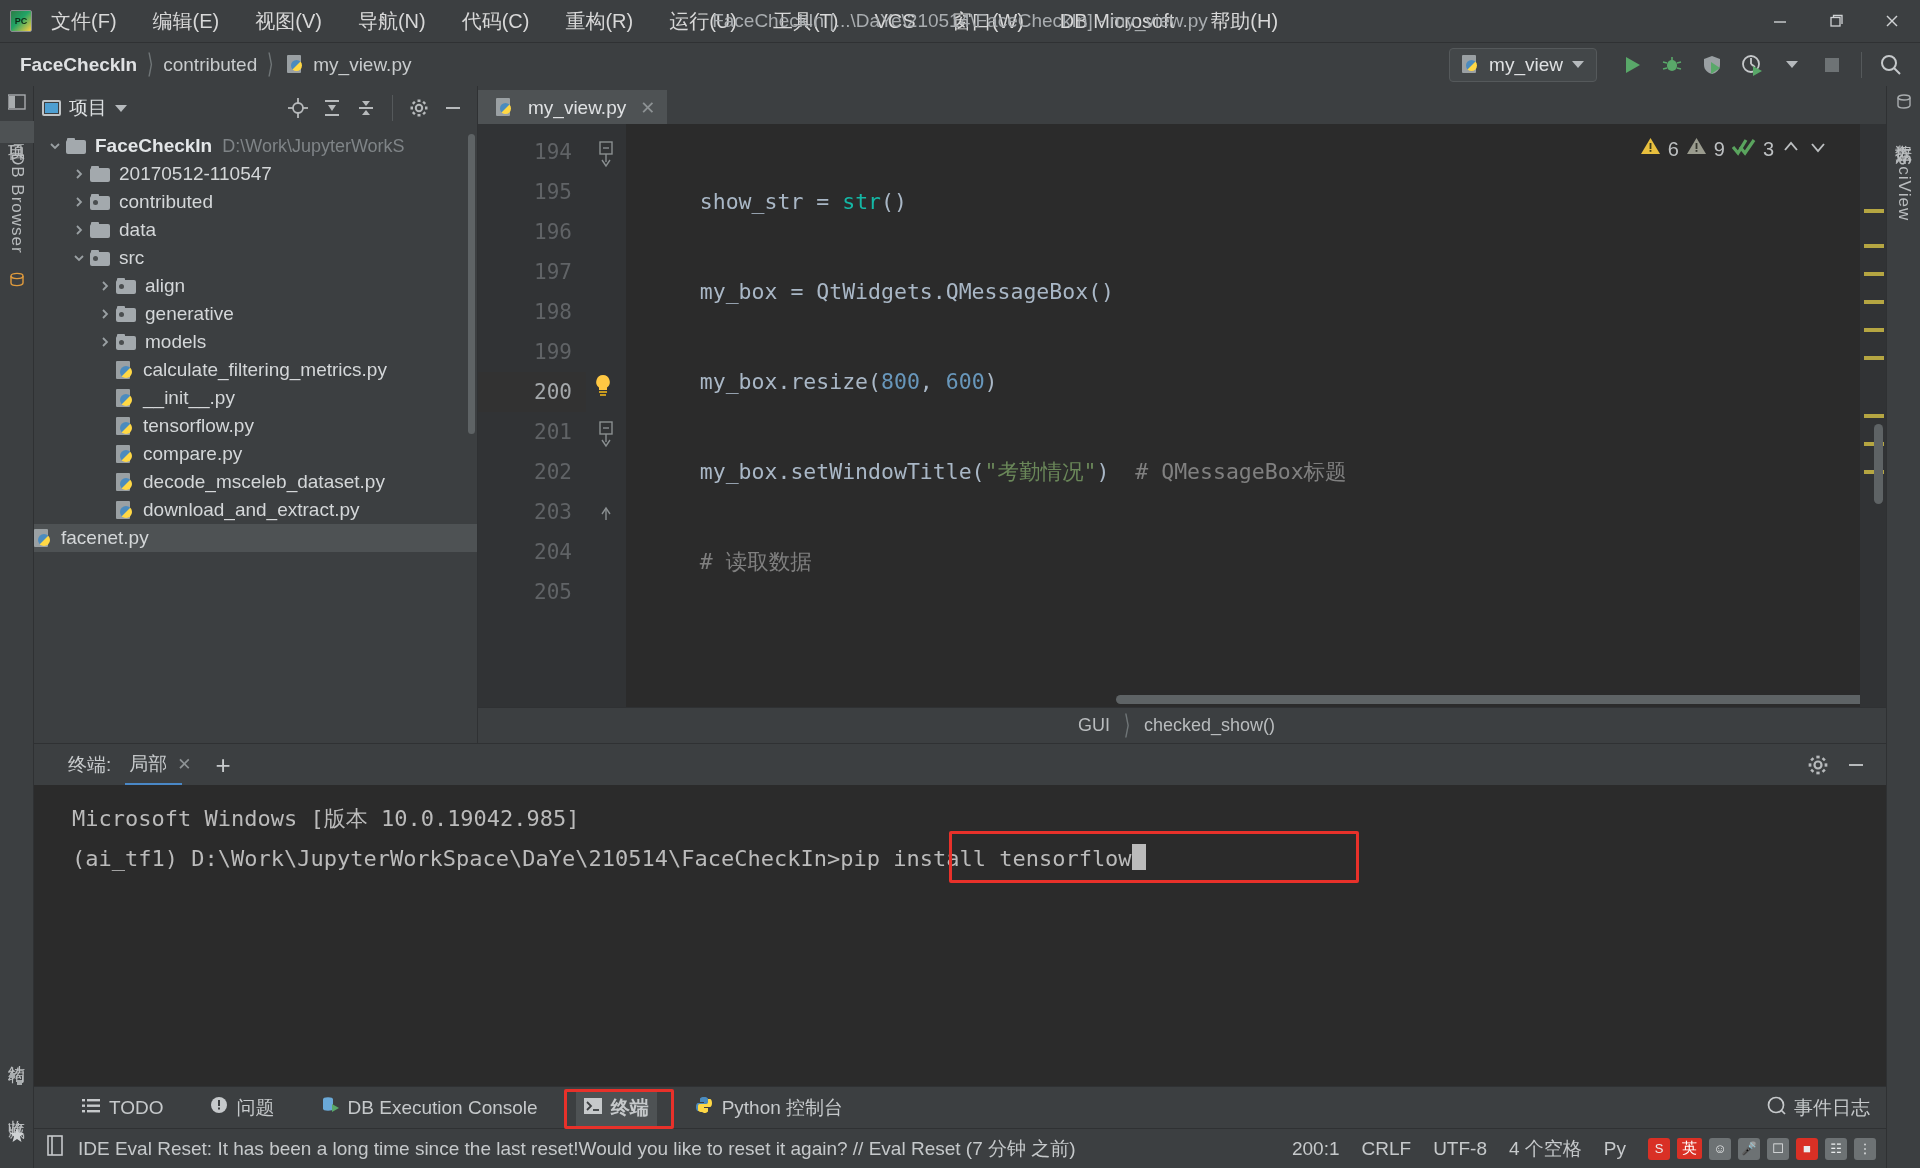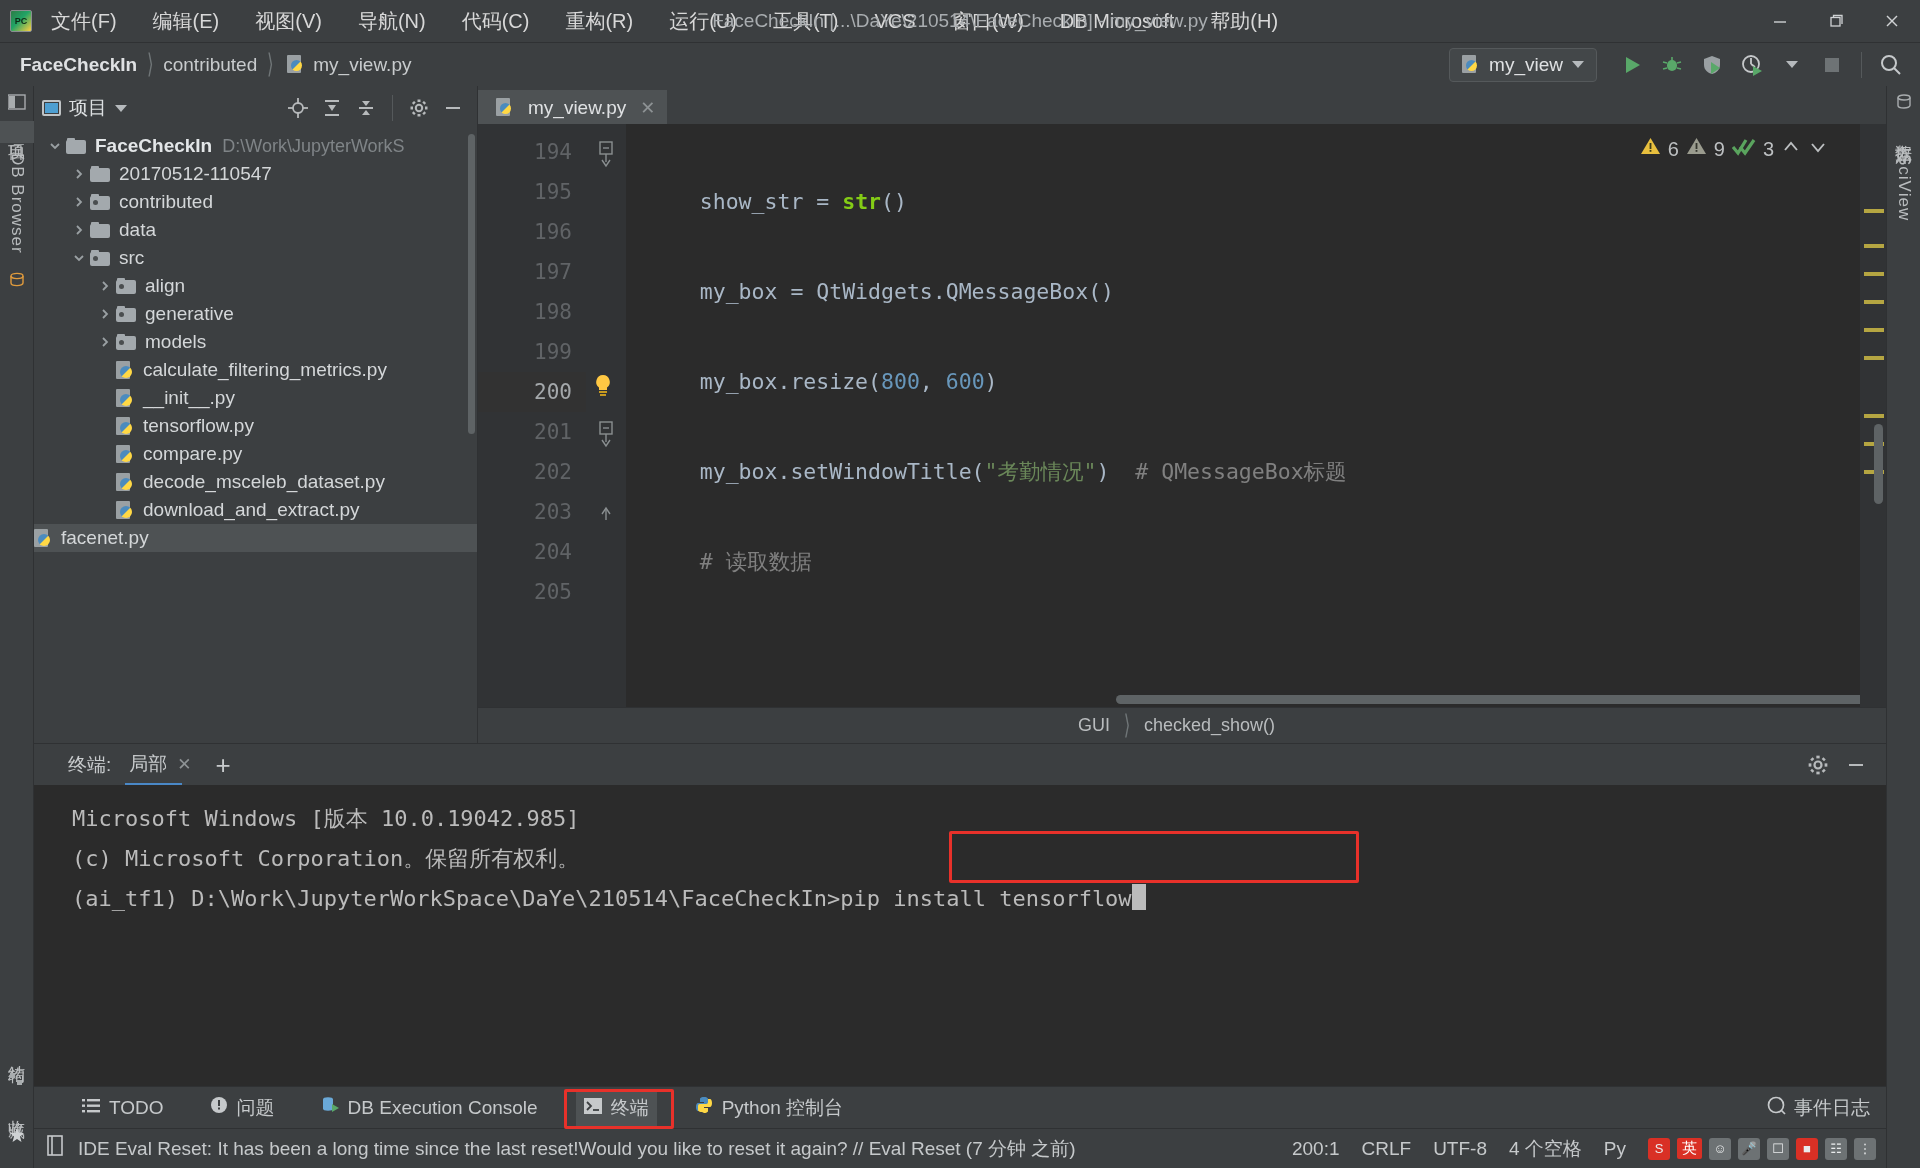--- a/index.html
+++ b/index.html
@@ -133,21 +133,21 @@
     flex: 1 1 auto; font-family: "DejaVu Sans Mono", monospace; font-size: 21.5px;
     padding-top: 8px; position: relative; white-space: pre; overflow: hidden; color: #a9b7c6;
   }
   .cl { height: 40px; line-height: 40px; padding-left: 22px; }
   .kw { color: #cc7832; }
   .fn { color: #ffc66d; }
   .selfk { color: #94558d; }
   .num { color: #6897bb; }
   .str { color: #6a8759; }
   .cm { color: #808080; }
-  .builtin { color: #84cc16; font-weight: bold; }
+  .builtin { color: #14b8a6; }
   .op { color: #a9b7c6; }
   .underline-sq { text-decoration: none; border-bottom: 2px dotted #ffc66d; }
   .bulb {
     position: absolute; left: 4px; width: 26px; height: 26px;
   }
   .insp-widget {
     position: absolute; right: 58px; top: 12px; display: flex; align-items: center; gap: 7px;
     font-size: 20px; color: #bcbfc1; font-family: "Liberation Sans", sans-serif; z-index: 5;
   }
   .err-stripe { width: 26px; flex: 0 0 26px; background: #313335; position: relative; }
@@ -185,21 +185,21 @@
   .redbox {
     position: absolute; border: 3px solid #e8312a; border-radius: 2px; pointer-events: none;
   }
 
   
   .toolwin-bar {
     height: 42px; flex: 0 0 42px; background: #3c3f41; display: flex; align-items: center;
     padding-left: 40px; gap: 30px; border-top: 1px solid #2f3133; position: relative;
   }
   .tw { display: flex; align-items: center; gap: 9px; color: #c6c9cb; font-size: 19px; padding: 5px 8px; }
-  .tw.active { background: #4e5254; }
+  .tw.active { background: #4e5254; font-weight: bold; }
   .tw-right { margin-left: auto; display: flex; align-items: center; gap: 8px; padding-right: 16px; color: #c6c9cb; font-size: 19px; }
   .notif {
     height: 40px; flex: 0 0 40px; background: #3c3f41; display: flex; align-items: center;
     gap: 12px; padding-left: 12px; border-top: 1px solid #2f3133; color: #c6c9cb; font-size: 19px;
   }
   .status-right { margin-left: auto; display: flex; align-items: center; gap: 22px; padding-right: 10px; font-size: 19px; color: #c6c9cb; }
   .tray { display: flex; align-items: center; gap: 7px; }
   .tray-ic { width: 22px; height: 22px; border-radius: 3px; background: #6d7274; display:flex; align-items:center; justify-content:center; font-size: 13px; color:#e9ebec; }
   .ime { background: #d93025; color: #fff; padding: 1px 5px; border-radius: 2px; font-size: 15px; }
 </style>
@@ -726,21 +726,20 @@
             <span class="ph-btn">
               <svg width="22" height="22">
                   <line x1="4" y1="11" x2="18" y2="11" stroke="#b7babc" stroke-width="2"></line>
                 </svg>
             </span>
           </div>
         </div>
 
         <div class="term-body">
           <div class="tline">Microsoft Windows [版本 10.0.19042.985]</div>
-          <div class="tline">(c) Microsoft Corporation。保留所有权利。</div>
           <div class="tline"></div>
           <div class="tline"><span>(ai_tf1) D:\Work\JupyterWorkSpace\DaYe\210514\FaceCheckIn&gt;</span><span class="cmdwrap"><span>pip install tensorflow</span><span class="cursor-blk"></span></span></div>
           <div class="redbox" style="left:915px; top:46px; width:410px; height:52px;"></div>
         </div>
       </div>
 
       <div class="toolwin-bar">
         <div class="tw">
           <span>
             <svg width="18" height="16">

